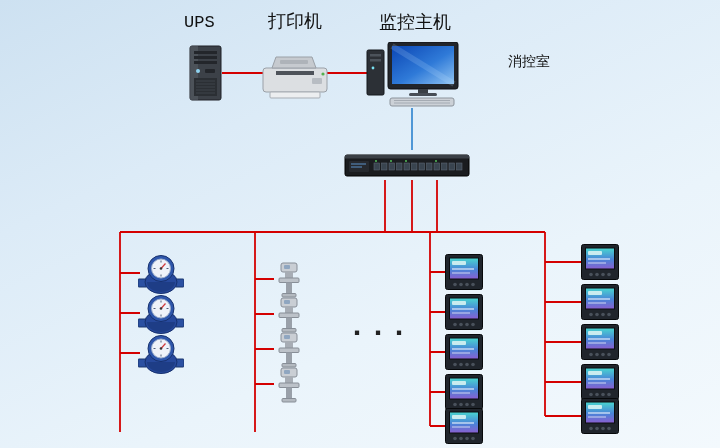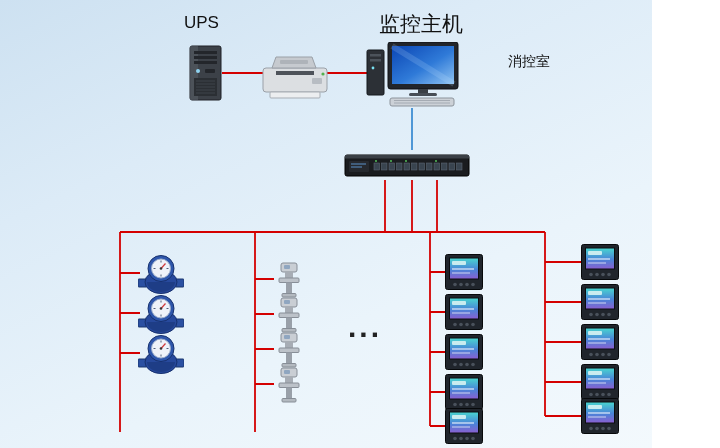--- a/index.html
+++ b/index.html
@@ -1,26 +1,26 @@
 <!DOCTYPE html>
 <html><head>
 <meta charset="utf-8">
 <style>
   *{box-sizing:border-box}
   html,body{margin:0;padding:0;background:#fff}
   .stage{
-    position:relative;width:652px;height:448px;overflow:hidden;
+    position:relative;width:720px;height:448px;overflow:hidden;
     background:linear-gradient(155deg,#cde1f1 0%,#dcebf7 30%,#eaf4fb 65%,#f3f9fd 100%);
-    font-family:Liberation Sans, sans-serif;
+    font-family:Liberation Mono, monospace;
   }
   .lines{position:absolute;left:0;top:0;width:720px;height:448px;pointer-events:none}
   .label{position:absolute;color:#101010;white-space:nowrap}
   .lbl-ups{left:184px;top:13px;font-size:17px}
   .lbl-printer{left:268px;top:9px;font-size:18px}
-  .lbl-host{left:379px;top:10px;font-size:21px}
+  .lbl-host{left:379px;top:10px;font-size:18px}
   .lbl-room{left:508px;top:53px;font-size:14px}
   .ellipsis{position:absolute;left:348px;top:310px;font-size:30px;font-weight:bold;letter-spacing:3px;color:#222}
   .device{position:absolute}
   .device svg{width:100%;height:100%;display:block}
   .dev-ups{left:183px;top:44px;width:46px;height:58px}
   .dev-printer{left:260px;top:52px;width:72px;height:50px}
   .dev-computer{left:365px;top:42px;width:95px;height:65px}
   .dev-switch{left:344px;top:150px;width:126px;height:30px}
   .wm1{left:138px;top:253px;width:46px;height:42px}
   .wm2{left:138px;top:293px;width:46px;height:42px}
@@ -179,20 +179,21 @@
       <path d="M255 279 H274 M255 314 H274 M255 349 H274 M255 384 H274"></path>
       <path d="M430 272 H447 M430 312 H447 M430 352 H447 M430 392 H447 M430 426 H447"></path>
       <path d="M545 262 H583 M545 302 H583 M545 342 H583 M545 382 H583 M545 416 H583"></path>
     </g>
     <g stroke="#4f97d6" stroke-width="2" fill="none">
       <path d="M412 108 V150"></path>
     </g>
   </svg>
 
   <div class="label lbl-ups">UPS</div>
+  <div class="label lbl-printer">打印机</div>
   <div class="label lbl-host">监控主机</div>
   <div class="label lbl-room">消控室</div>
   <div class="ellipsis">...</div>
 
   <div class="device dev-ups">
     <svg viewBox="0 0 46 58">
         <use href="#sym-ups"></use>
       </svg>
   </div>
   <div class="device dev-printer">

